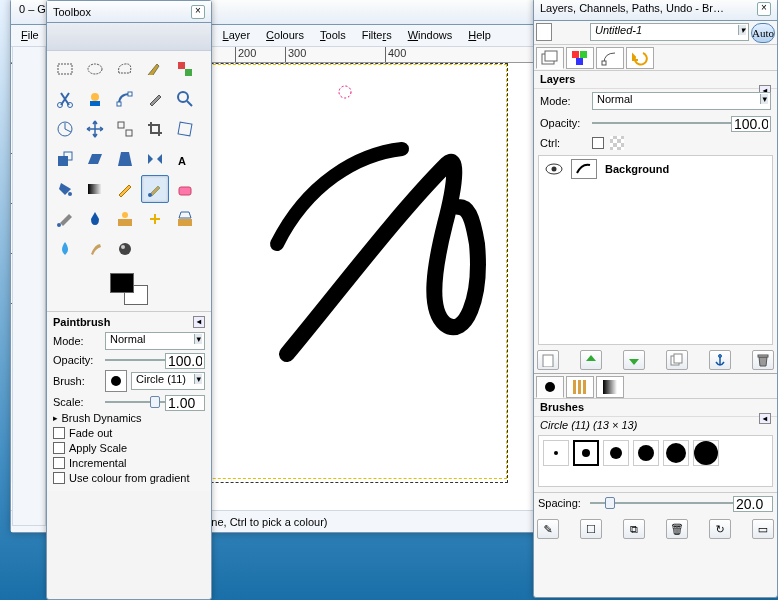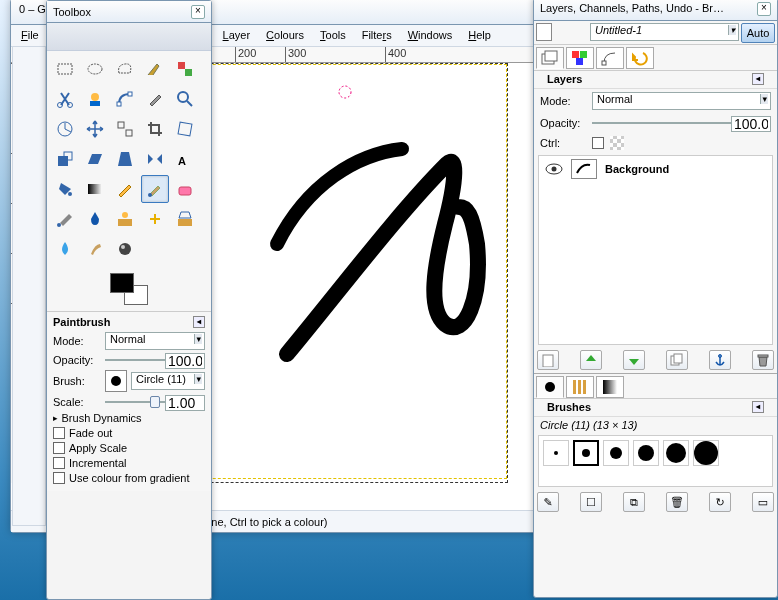--- a/index.html
+++ b/index.html
@@ -47,25 +47,25 @@
 .chk { width:12px; height:12px; border:1px solid #666; background:#fff; display:inline-block; }
 .exp::before { content:"▸ "; font-size:9px; }
 
 .arrowbtn { width:12px; height:12px; border:1px solid #888; background:#eef; font-size:8px; line-height:9px; text-align:center; margin-left:auto; }
 
 
 .rightdock { position:absolute; right:0; top:-2px; width:245px; height:600px; background:#f6f6f6; border:1px solid #7a96b0; box-shadow:0 0 6px rgba(0,0,0,.3); border-radius:3px; display:flex; flex-direction:column;}
 .rightdock .titlebar { height:22px; background:linear-gradient(#fdfdfd,#e6eef7); border-bottom:1px solid #7a96b0; padding:3px 6px; display:flex; justify-content:space-between; }
 .imagerow { height:24px; display:flex; gap:2px; padding:2px; border-bottom:1px solid #ccc; }
 .imagerow .select { font-style:italic;margin-left:36px; }
-.autobtn { width:34px; height:20px; border:1px solid #5183b8; background:linear-gradient(#e4f0ff,#b3d2f0); border-radius:2px; text-align:center; line-height:18px; }
+.autobtn { width:24px; height:20px; border:1px solid #5183b8; background:linear-gradient(#e4f0ff,#b3d2f0); border-radius:10px; text-align:center; line-height:18px;font-family:Liberation Serif, serif; }
 .tabrow { height:26px; display:flex; gap:2px; padding:2px; border-bottom:1px solid #ccc; background:#f6f6f6;}
 .tabicon { width:28px; height:22px; border:1px solid #aaa; background:#fff; display:flex; align-items:center; justify-content:center; }
 .tabicon.active { border-bottom:1px solid #fff; background:#fcfcfc; }
-.panelhead { height:18px; display:flex; justify-content:space-between; padding:2px 13px; font-weight:bold; border-bottom:1px solid #ddd; }
+.panelhead { height:18px; display:flex; justify-content:space-between; padding:2px 6px; font-weight:bold; border-bottom:1px solid #ddd;flex-direction:column; }
 .panelbody { border:1px solid #ccc; margin:2px 4px; background:#fff; }
 .layerlist { height:190px; }
 .layeritem { height:26px; display:flex; align-items:center; gap:8px; padding:2px 6px; }
 .eye { width:18px; height:14px; }
 .layerrowbtns { height:26px; display:flex; gap:2px; padding:3px; justify-content:space-between; }
 .minibtn { width:22px; height:20px; border:1px solid #aaa; background:linear-gradient(#fff,#e8edf3); border-radius:2px; display:flex; align-items:center; justify-content:center; }
 .brushlist { display:flex; gap:4px; padding:4px; flex-wrap:wrap; height:52px; }
 .brushcell { width:26px; height:26px; border:1px solid #ccc; background:#fff; display:flex; align-items:center; justify-content:center; }
 .brushcell.active { border:2px solid #000; }
 .circle { border-radius:50%; background:#000; }
@@ -519,20 +519,28 @@
     <div class="brushcell">
         <div class="circle" style="width:16px;height:16px"></div>
       </div>
     <div class="brushcell">
         <div class="circle" style="width:20px;height:20px"></div>
       </div>
     <div class="brushcell">
         <div class="circle" style="width:24px;height:24px"></div>
       </div>
   </div>
+  <div class="subpanel optrow">
+    <label>Spacing:</label>
+    <div class="slider">
+      <div class="track"></div>
+        <div class="knob" style="left:8%"></div>
+      <input value="20.0" style="">
+    </div>
+  </div>
   <div class="layerrowbtns">
     <div class="minibtn">✎</div>
     <div class="minibtn">☐</div>
     <div class="minibtn">⧉</div>
     <div class="minibtn">🗑</div>
     <div class="minibtn">↻</div>
     <div class="minibtn">▭</div>
   </div>
 </div>
 

